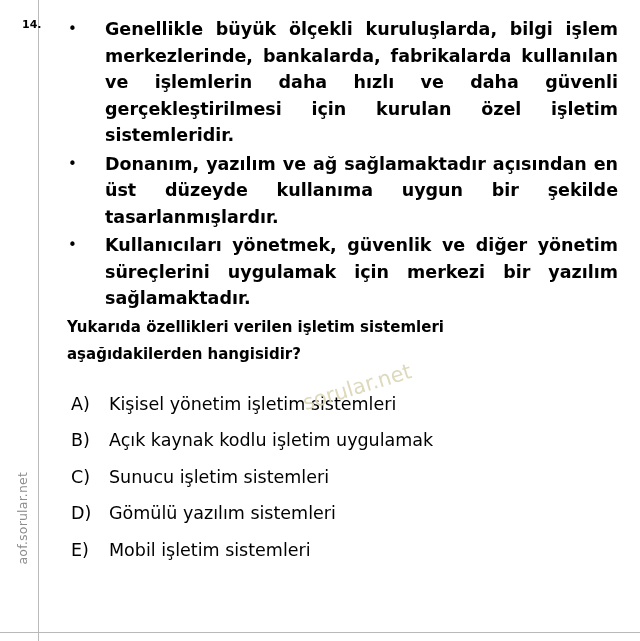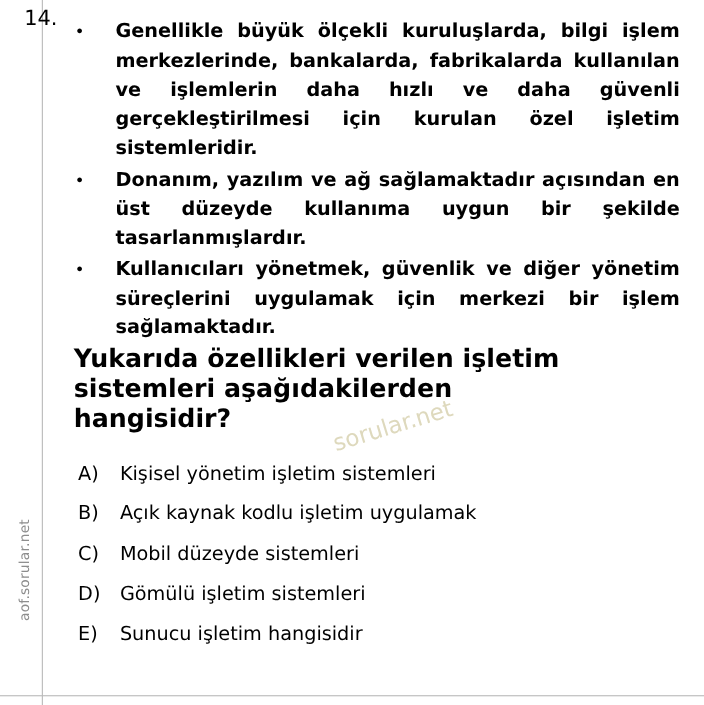--- a/index.html
+++ b/index.html
@@ -64,23 +64,23 @@
     color: #ded9bd;
     transform: rotate(-17deg);
     transform-origin: 0 0;
     white-space: nowrap;
     pointer-events: none;
   }
 
   .qnum {
     position: absolute;
     left: 22px;
-    top: 6px;
-    font-size: 19px;
-    font-weight: normal;
+    top: 18px;
+    font-size: 11px;
+    font-weight: bold;
     letter-spacing: 0px;
   }
 
   .content {
     position: absolute;
     left: 62px;
     top: 16px;
     width: 556px;
   }
 
@@ -105,21 +105,21 @@
     font-size: 15px;
     line-height: 26.5px;
   }
   .bullet-item .txt {
     display: block;
     font-weight: bold;
   }
   
 
   .stem {
-    font-size: 23px;
+    font-size: 15px;
     line-height: 27px;
     font-weight: bold;
     width: 490px;
     padding-left: 5px;
   }
 
   .options {
     margin-top: 24px;
     padding-left: 9px;
   }
@@ -156,46 +156,46 @@
       <li class="bullet-item">
         <span class="dot">•</span>
         <span class="txt">Genellikle büyük ölçekli kuruluşlarda, bilgi işlem merkezlerinde, bankalarda, fabrikalarda kullanılan ve işlemlerin daha hızlı ve daha güvenli gerçekleştirilmesi için kurulan özel işletim sistemleridir.</span>
       </li>
       <li class="bullet-item">
         <span class="dot">•</span>
         <span class="txt">Donanım, yazılım ve ağ sağlamaktadır açısından en üst düzeyde kullanıma uygun bir şekilde tasarlanmışlardır.</span>
       </li>
       <li class="bullet-item">
         <span class="dot">•</span>
-        <span class="txt">Kullanıcıları yönetmek, güvenlik ve diğer yönetim süreçlerini uygulamak için merkezi bir işlem sağlamaktadır.</span>
+        <span class="txt">Kullanıcıları yönetmek, güvenlik ve diğer yönetim süreçlerini uygulamak için merkezi bir yazılım sağlamaktadır.</span>
       </li>
     </ul>
 
     <div class="stem">Yukarıda özellikleri verilen işletim sistemleri aşağıdakilerden hangisidir?</div>
 
     <div class="options">
       <div class="option">
         <span class="lbl">A)</span>
         <span class="otxt">Kişisel yönetim işletim sistemleri</span>
       </div>
       <div class="option">
         <span class="lbl">B)</span>
         <span class="otxt">Açık kaynak kodlu işletim uygulamak</span>
       </div>
       <div class="option">
         <span class="lbl">C)</span>
-        <span class="otxt">Mobil düzeyde sistemleri</span>
+        <span class="otxt">Sunucu işletim sistemleri</span>
       </div>
       <div class="option">
         <span class="lbl">D)</span>
-        <span class="otxt">Gömülü işletim sistemleri</span>
+        <span class="otxt">Gömülü yazılım sistemleri</span>
       </div>
       <div class="option">
         <span class="lbl">E)</span>
-        <span class="otxt">Sunucu işletim hangisidir</span>
+        <span class="otxt">Mobil işletim sistemleri</span>
       </div>
     </div>
 
   </div>
 
   <div class="diag-watermark">sorular.net</div>
 
 </div>
 
 </body></html>

